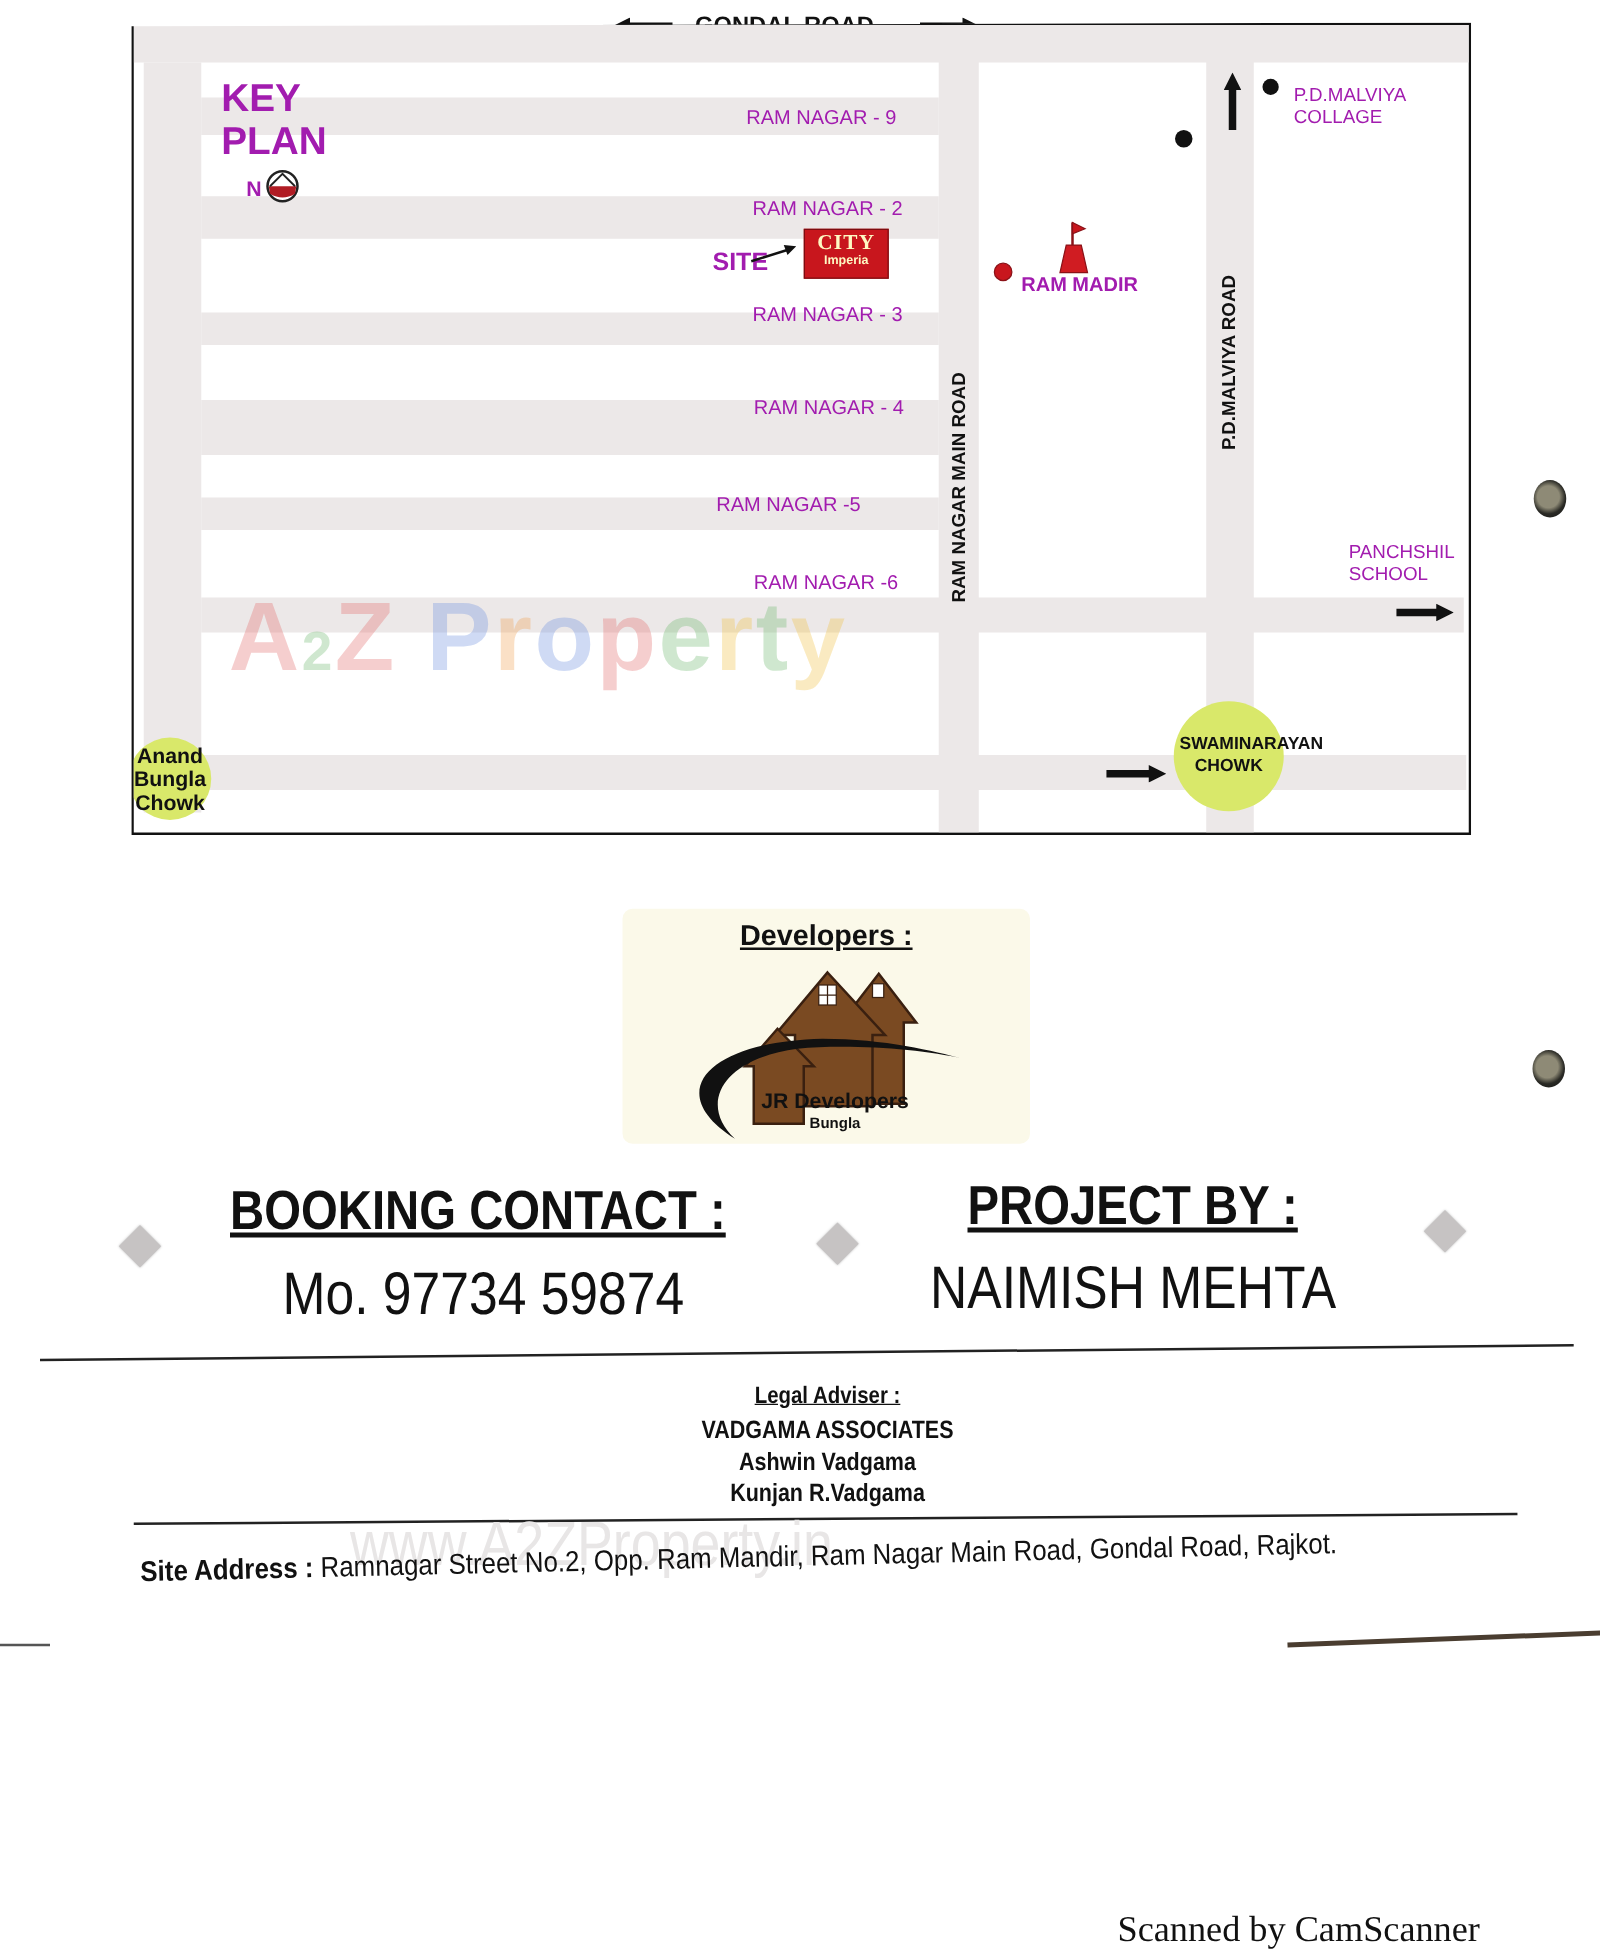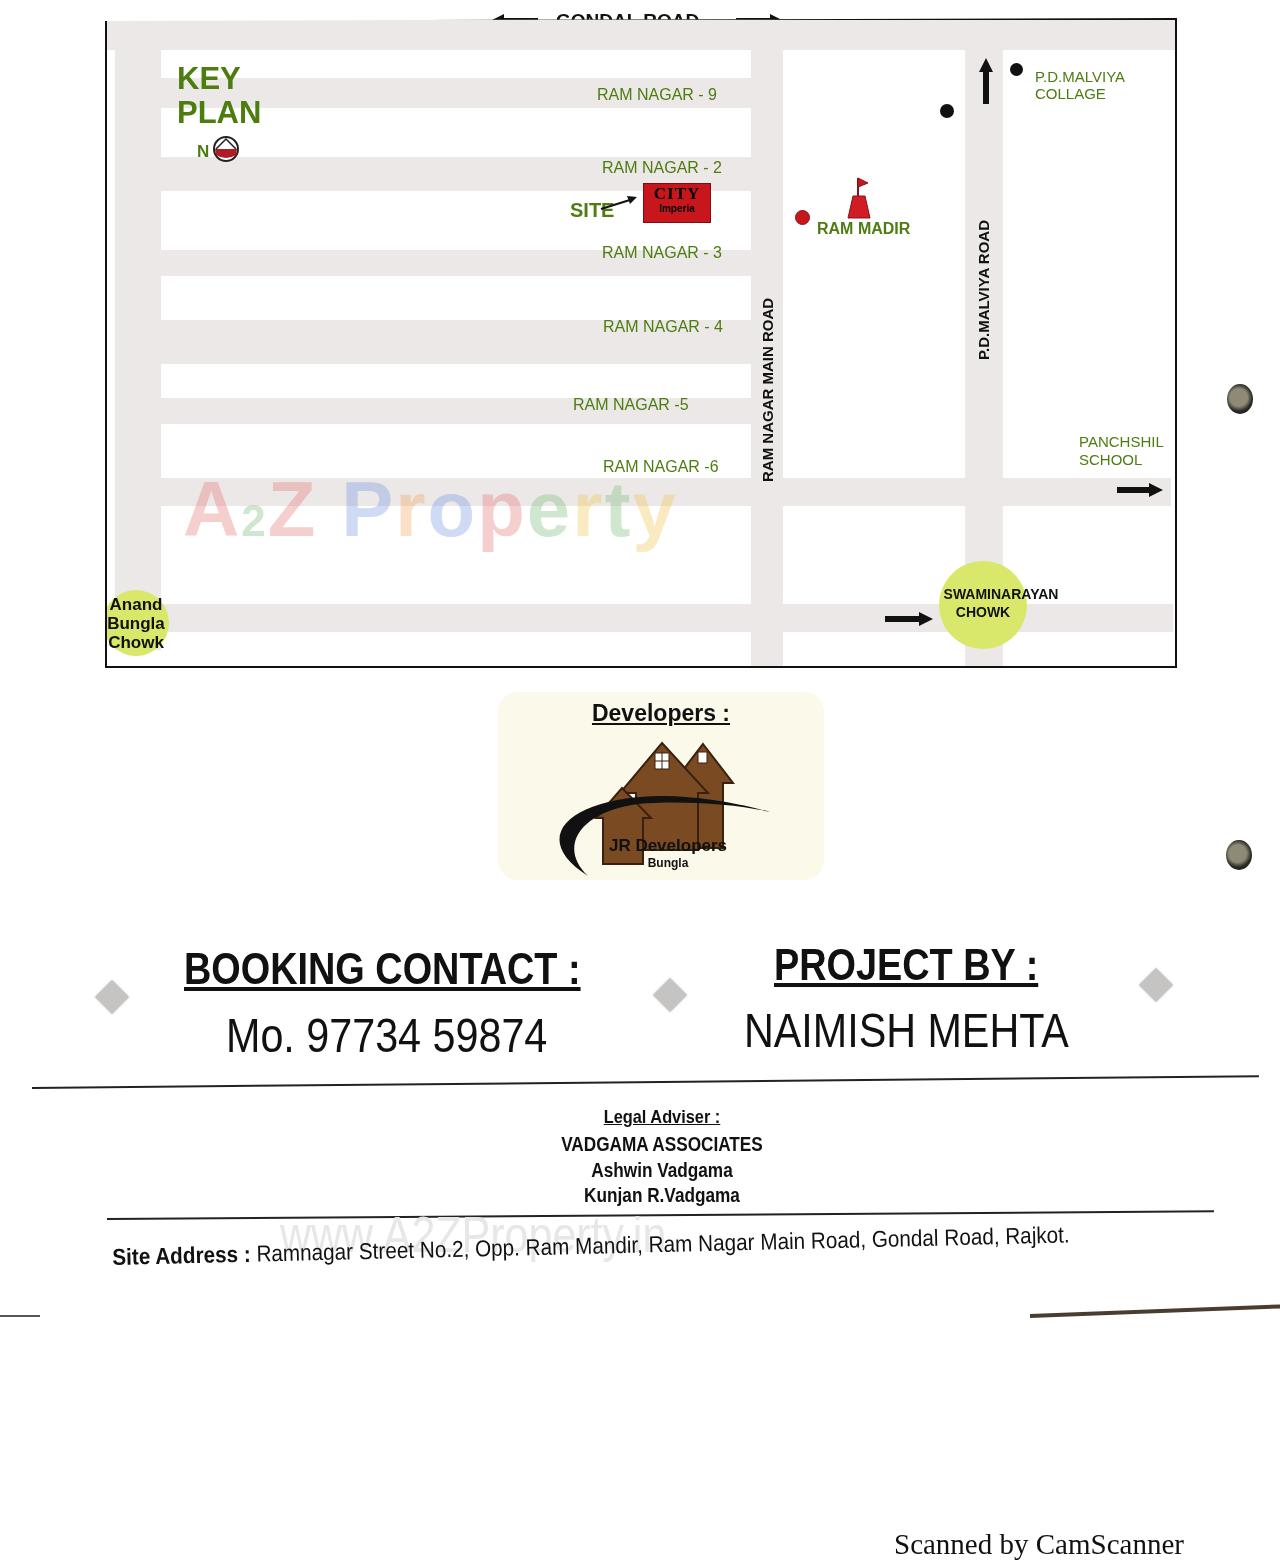--- a/index.html
+++ b/index.html
@@ -9,40 +9,40 @@
   }
   .abs { position:absolute; }
 
   
   #map {
     position:absolute; left:105px; top:18px; width:1068px; height:646px;
     border:2px solid #111; background:#fff; overflow:hidden;
     clip-path: polygon(0 3px, 100% 0, 100% 100%, 0 100%);
   }
   .road { position:absolute; background:#ece8e8; }
-  .lbl { position:absolute; font-size:16px; color:#4d7c0f; white-space:nowrap; }
+  .lbl { position:absolute; font-size:16px; color:#a21caf; white-space:nowrap; }
   .lbl.b { font-weight:bold; }
   .vlbl {
     position:absolute; font-weight:bold; font-size:15px; white-space:nowrap;
     transform-origin: left top; transform: rotate(-90deg);
   }
   .chowk {
     position:absolute; border-radius:50%; background:#d9e86a;
     display:flex; align-items:center; justify-content:center; text-align:center;
     font-weight:bold; font-size:14px; line-height:18px; color:#111;
   }
   .watermark {
     position:absolute; font-size:78px; font-weight:bold; letter-spacing:2px;
     opacity:.32; white-space:nowrap;
   }
 
   
   #dev-card {
-    position:absolute; left:498px; top:692px; width:326px; height:188px;
-    background:#fbf9e9; border-radius:20px;
+    position:absolute; left:498px; top:727px; width:326px; height:188px;
+    background:#fbf9e9; border-radius:8px;
   }
 
   .big-head {
     position:absolute; font-weight:bold; font-size:44px; text-decoration:underline;
     transform:scaleX(.86); transform-origin:left top; white-space:nowrap;
   }
   .big-val {
     position:absolute; font-size:48px; transform:scaleX(.86); transform-origin:left top;
     white-space:nowrap;
   }
@@ -104,21 +104,21 @@
   <span class="lbl" style="left:495px;top:224px;">RAM NAGAR - 3</span>
   <span class="lbl" style="left:496px;top:298px;">RAM NAGAR - 4</span>
   <span class="lbl" style="left:466px;top:376px;">RAM NAGAR -5</span>
   <span class="lbl" style="left:496px;top:438px;">RAM NAGAR -6</span>
 
   <span class="lbl b" style="left:443px;top:179px;font-size:20px;margin-left:20px;">SITE</span>
   <svg class="abs" style="left:492px;top:174px" width="40" height="18" viewBox="0 0 40 18">
     <line x1="2" y1="15" x2="34" y2="5" stroke="#111" stroke-width="2"></line>
     <polygon points="38,3 28,2 31,10" fill="#111"></polygon>
   </svg>
-  <div class="abs" style="left:536px;top:163px;width:66px;height:38px;background:#c8161d;border:1px solid #7d0c10;color:#000000;text-align:center;">
+  <div class="abs" style="left:536px;top:163px;width:66px;height:38px;background:#c8161d;border:1px solid #7d0c10;color:#fef9c3;text-align:center;">
     <div style="font-family:'Liberation Serif',serif;font-weight:bold;font-size:17px;line-height:19px;letter-spacing:1px;">CITY</div>
     <div style="font-weight:bold;font-size:10px;line-height:12px;">Imperia</div>
   </div>
 
   <span class="vlbl" style="left:652px;top:462px;">RAM NAGAR MAIN ROAD</span>
   <span class="vlbl" style="left:868px;top:340px;">P.D.MALVIYA ROAD</span>
 
   <svg class="abs" style="left:738px;top:156px" width="30" height="44" viewBox="0 0 30 44">
     <line x1="13" y1="2" x2="13" y2="20" stroke="#8b1218" stroke-width="2"></line>
     <polygon points="13,2 23,7 13,11" fill="#c8161d" stroke="#8b1218" stroke-width="1"></polygon>

